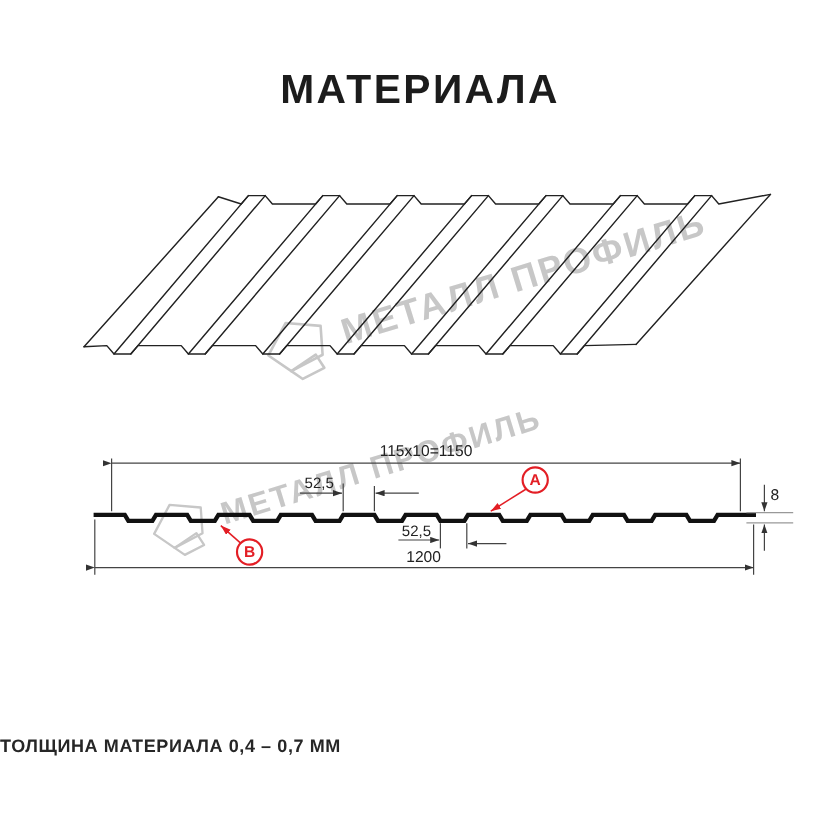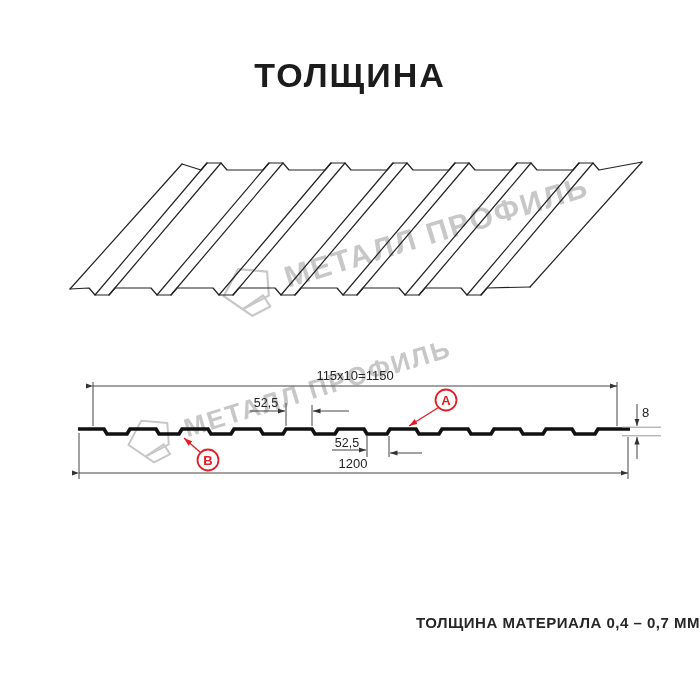--- a/index.html
+++ b/index.html
@@ -2,37 +2,37 @@
 <html><head>
 <meta charset="utf-8">
 <style>
   html,body{margin:0;padding:0;background:#fff;}
   .canvas{position:relative;width:700px;height:700px;background:#ffffff;overflow:hidden;
           font-family:"Liberation Sans",sans-serif;}
   .title{position:absolute;top:56px;left:0;width:700px;text-align:center;
          font-size:34px;font-weight:800;letter-spacing:2px;color:#1c1c1c;}
   .subtitle{position:absolute;top:101px;left:0;width:700px;text-align:center;
          font-size:15px;font-weight:600;letter-spacing:1px;color:#2b2b2b;}
-  .footer{position:absolute;top:614px;left:0;width:700px;text-align:right;
+  .footer{position:absolute;top:614px;left:0;width:700px;text-align:left;
          font-size:15px;font-weight:600;letter-spacing:.5px;color:#262626;}
   .wm{position:absolute;display:flex;align-items:center;gap:10px;color:#c7c7c7;
       transform:rotate(-17deg);font-weight:600;letter-spacing:2px;white-space:nowrap;}
   .wm1{left:212px;top:214px;font-size:30px;}
   .wm2{left:118px;top:372px;font-size:26px;}
   .wm svg{flex:0 0 auto;}
   svg text{font-family:"Liberation Sans",sans-serif;}
   .iso{position:absolute;left:60px;top:138px;}
   .tech{position:absolute;left:40px;top:340px;}
 </style>
 </head>
 <body>
 
 <div class="canvas">
 
-  <div class="title">ТОЛЩИНА</div>
+  <div class="title">МАТЕРИАЛА</div>
 
   <div class="wm wm1">
     <svg width="58" height="56" viewBox="0 0 64 62">
       <path d="M4,30 L28,6 L58,18 L52,44 L20,50 Z" fill="none" stroke="#c7c7c7" stroke-width="2.4" stroke-linejoin="round"></path>
       <path d="M20,50 L46,42 L50,56 L28,60 Z" fill="none" stroke="#c7c7c7" stroke-width="2.4" stroke-linejoin="round"></path>
     </svg>
     <span>МЕТАЛЛ ПРОФИЛЬ</span>
   </div>
 
   <div class="wm wm2">

